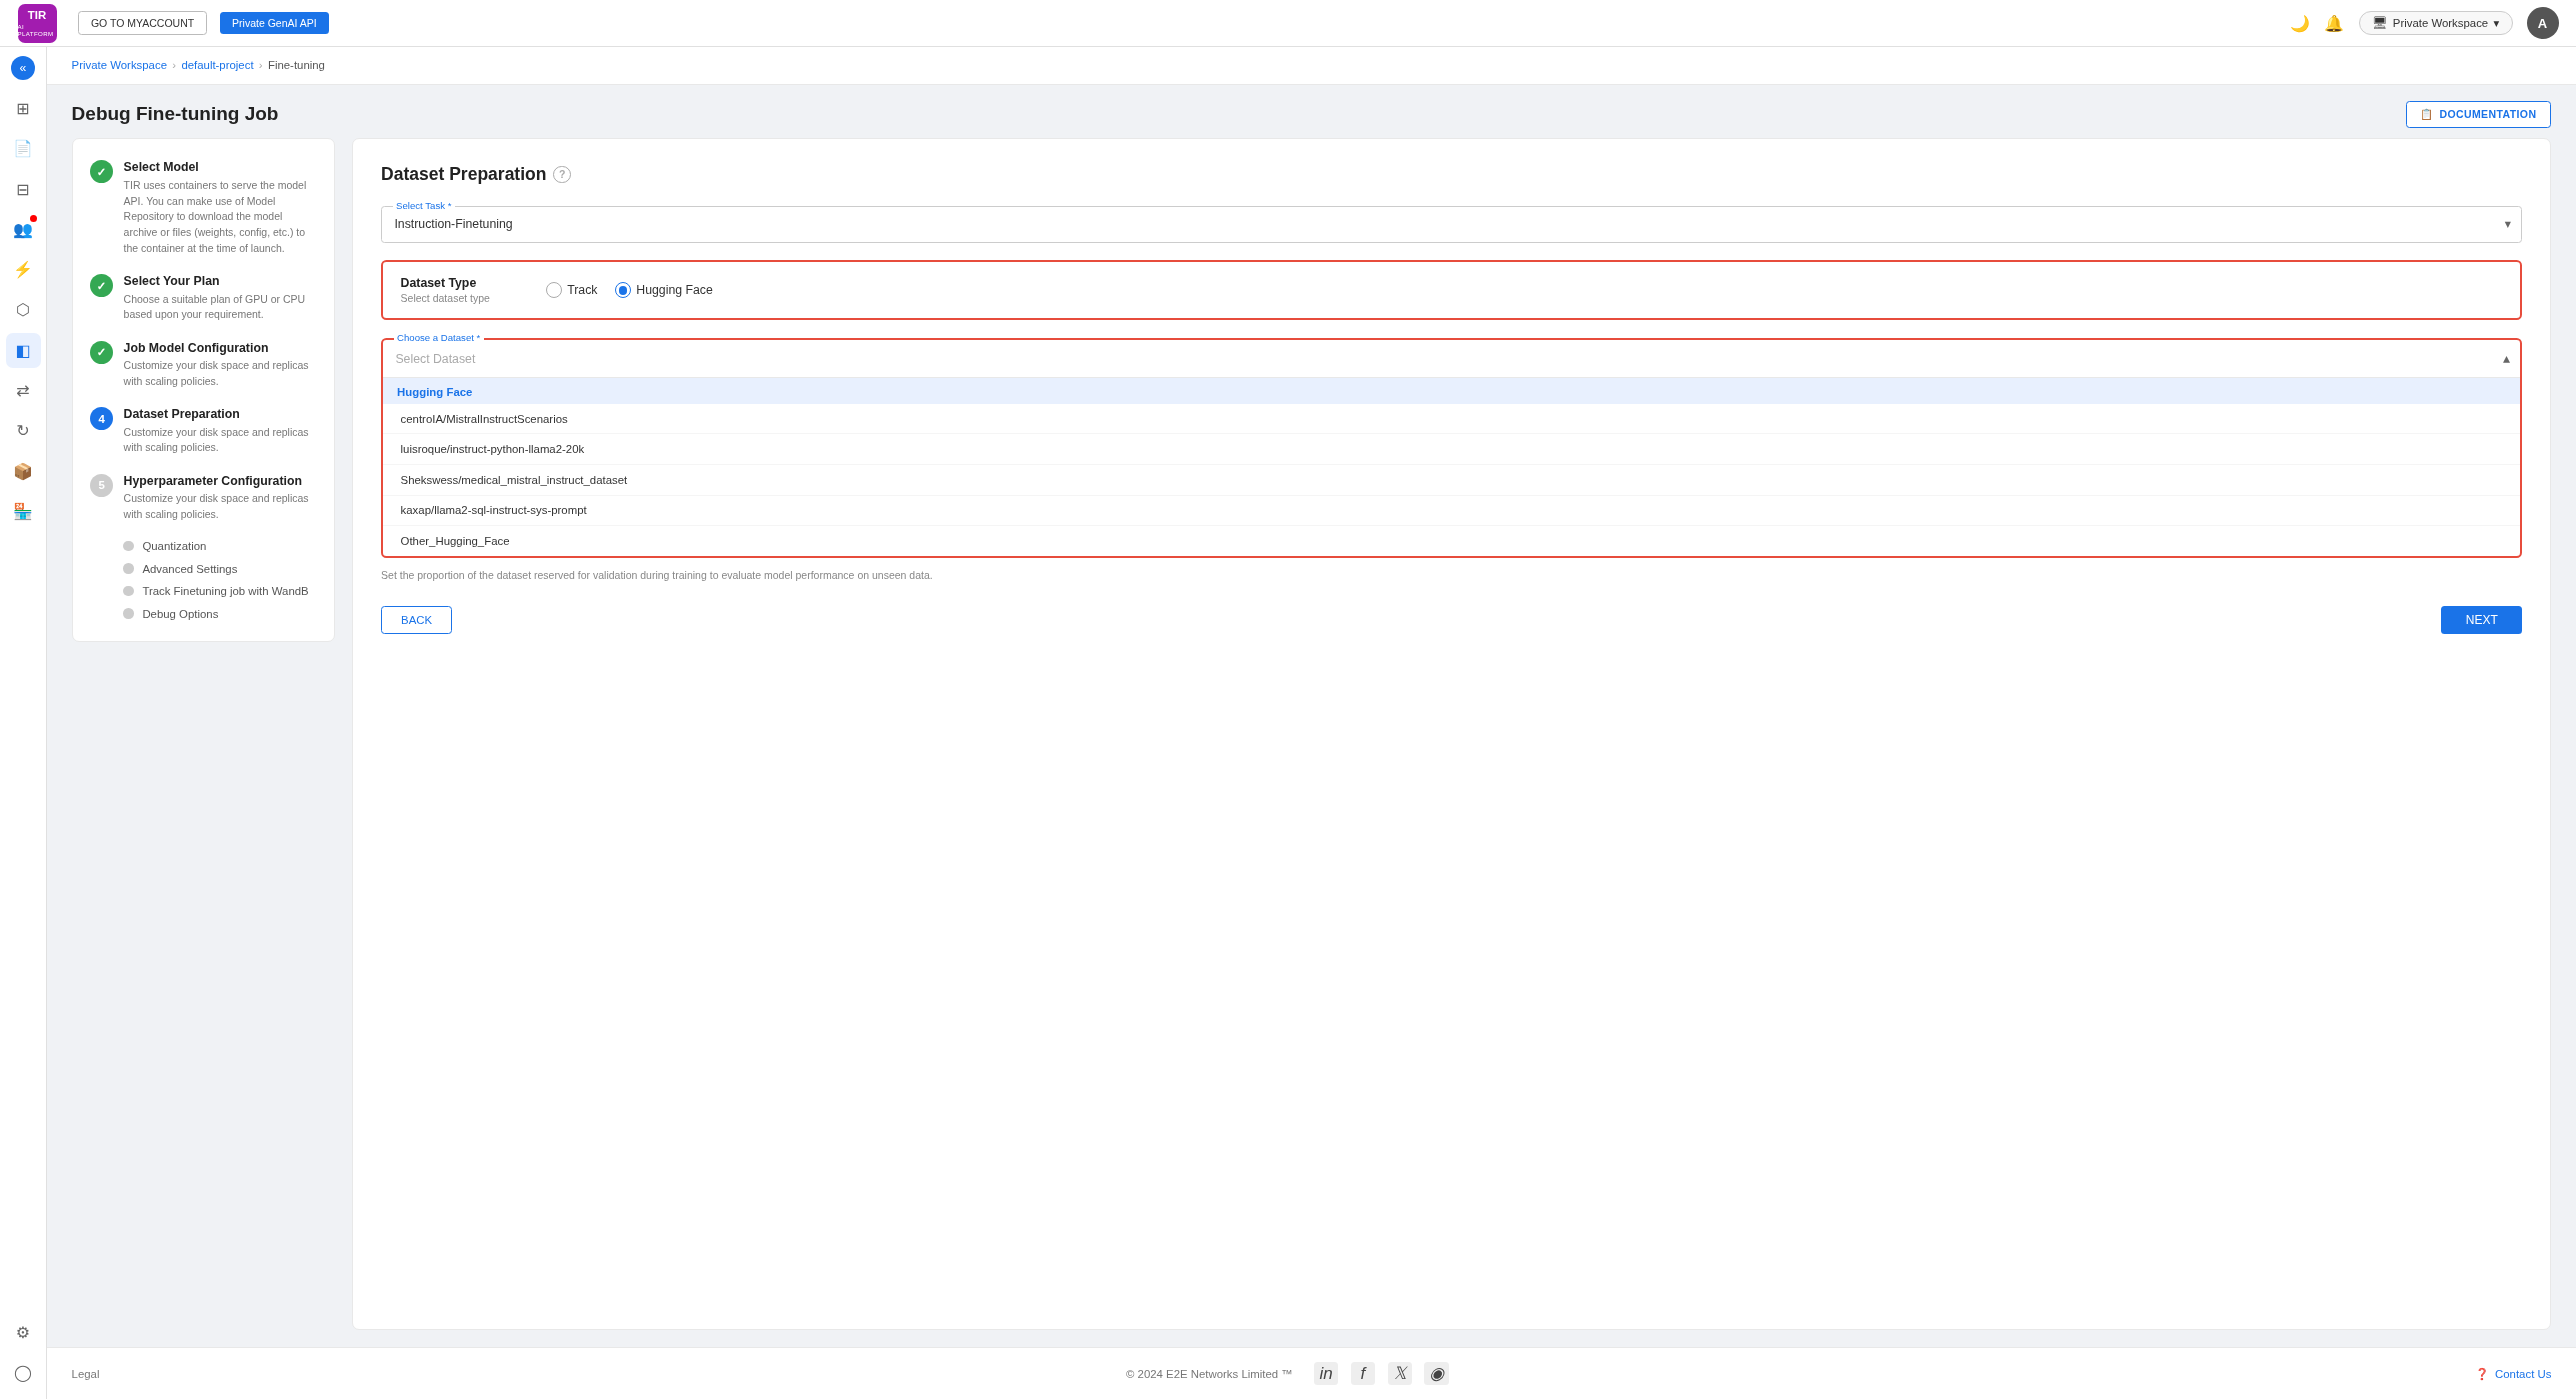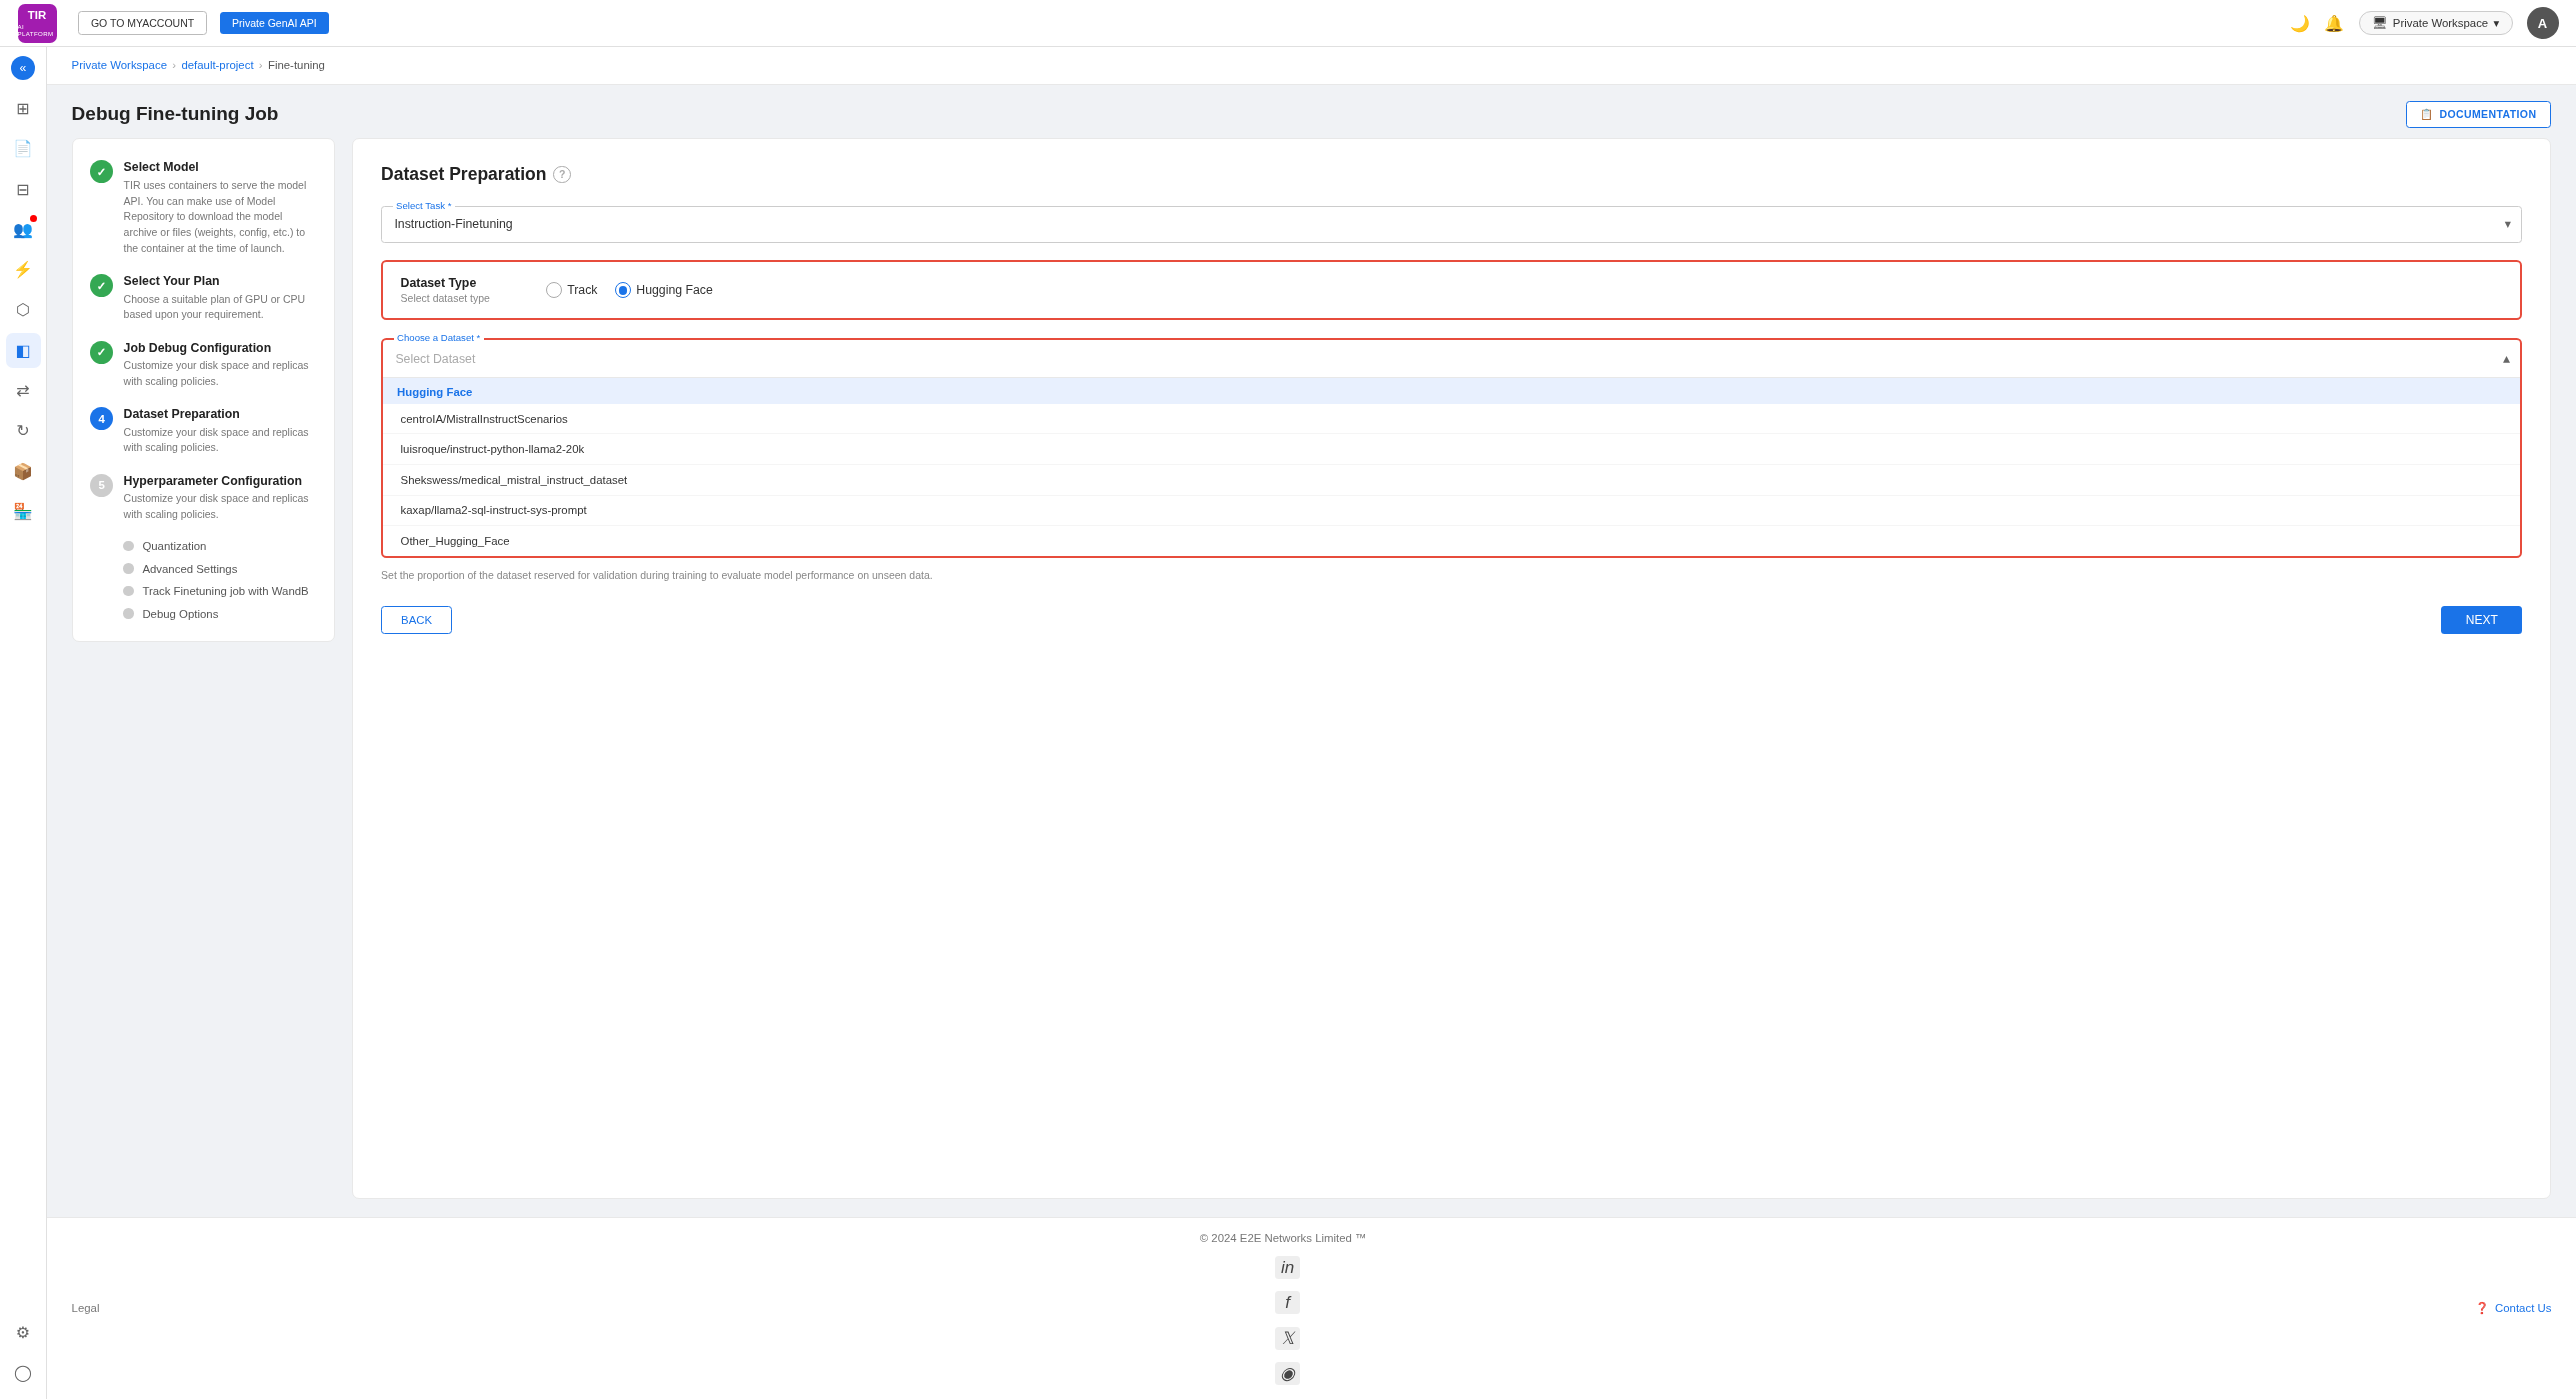--- a/index.html
+++ b/index.html
@@ -484,21 +484,21 @@
       background: #fff;
       border-top: 0.9px solid #e8e8e8;
       padding: 14px 24.6px;
       display: flex;
       align-items: center;
       justify-content: space-between;
       font-size: 11.4px;
       color: #777;
     }
     .footer-center { text-align: center; flex: 1; }
-    .footer-icons { display: flex; gap: 12.3px; align-items: center; flex-direction: column; }
+    .footer-icons { display: flex; gap: 12.3px; align-items: center; }
     .footer-icon {
       width: 24.6px;
       height: 23px;
       border-radius: 3.5px;
       background: #eee;
       display: flex;
       align-items: center;
       justify-content: center;
       font-size: 17px;
       cursor: pointer;
@@ -598,21 +598,21 @@
           <div class="step-icon done">✓</div>
           <div class="step-content">
             <div class="step-title">Select Your Plan</div>
             <div class="step-desc">Choose a suitable plan of GPU or CPU based upon your requirement.</div>
           </div>
         </div>
 
         <div class="step-item">
           <div class="step-icon done">✓</div>
           <div class="step-content">
-            <div class="step-title">Job Debug Configuration</div>
+            <div class="step-title">Job Model Configuration</div>
             <div class="step-desc">Customize your disk space and replicas with scaling policies.</div>
           </div>
         </div>
 
         <div class="step-item">
           <div class="step-icon active">4</div>
           <div class="step-content">
             <div class="step-title">Dataset Preparation</div>
             <div class="step-desc">Customize your disk space and replicas with scaling policies.</div>
           </div>

